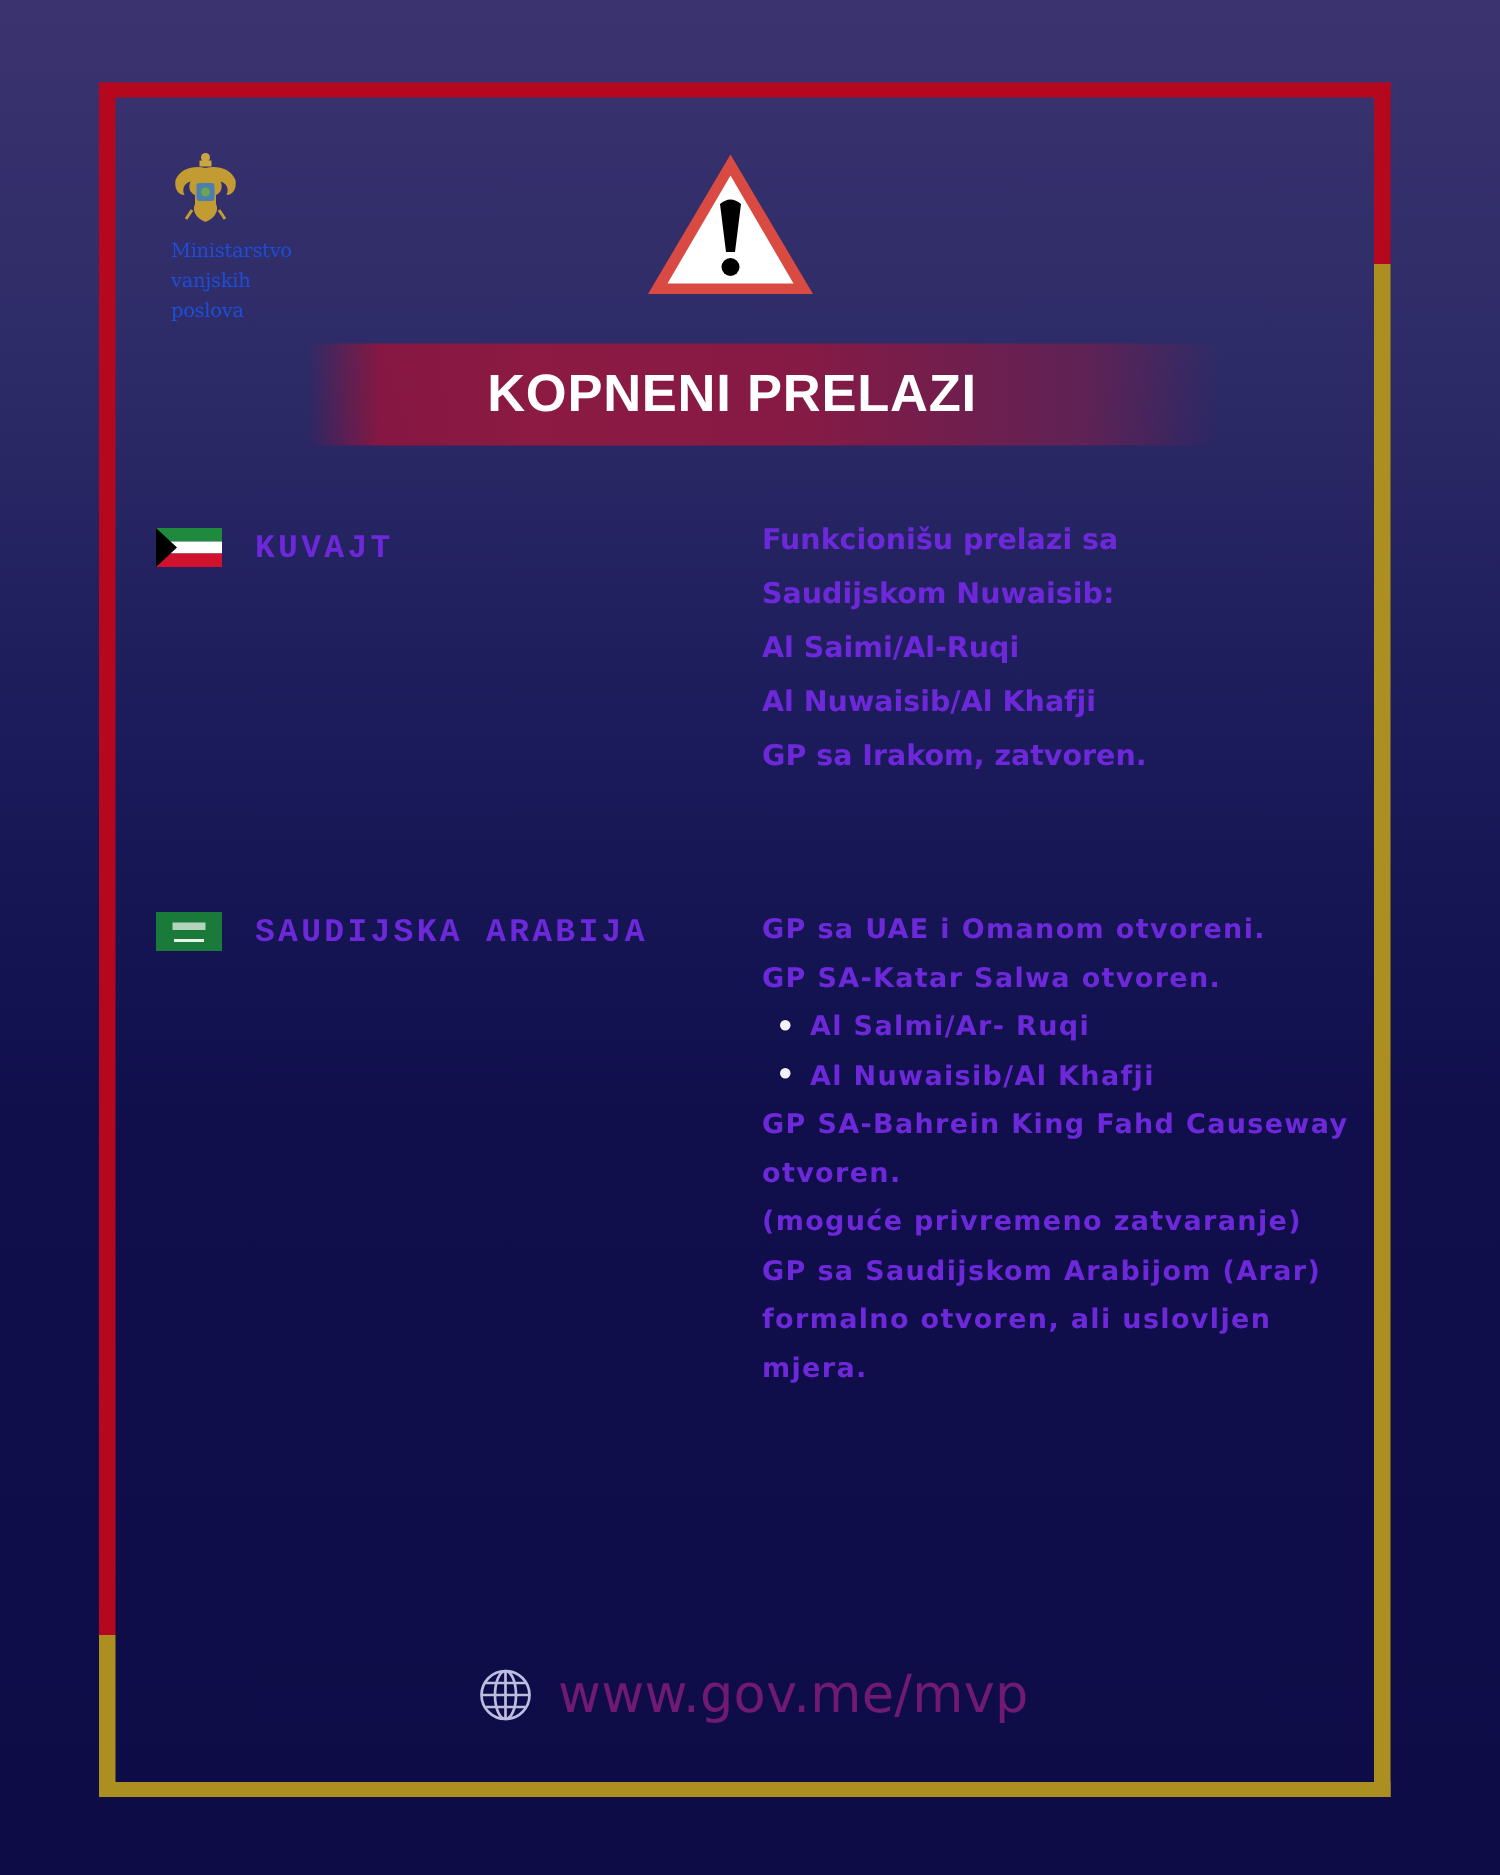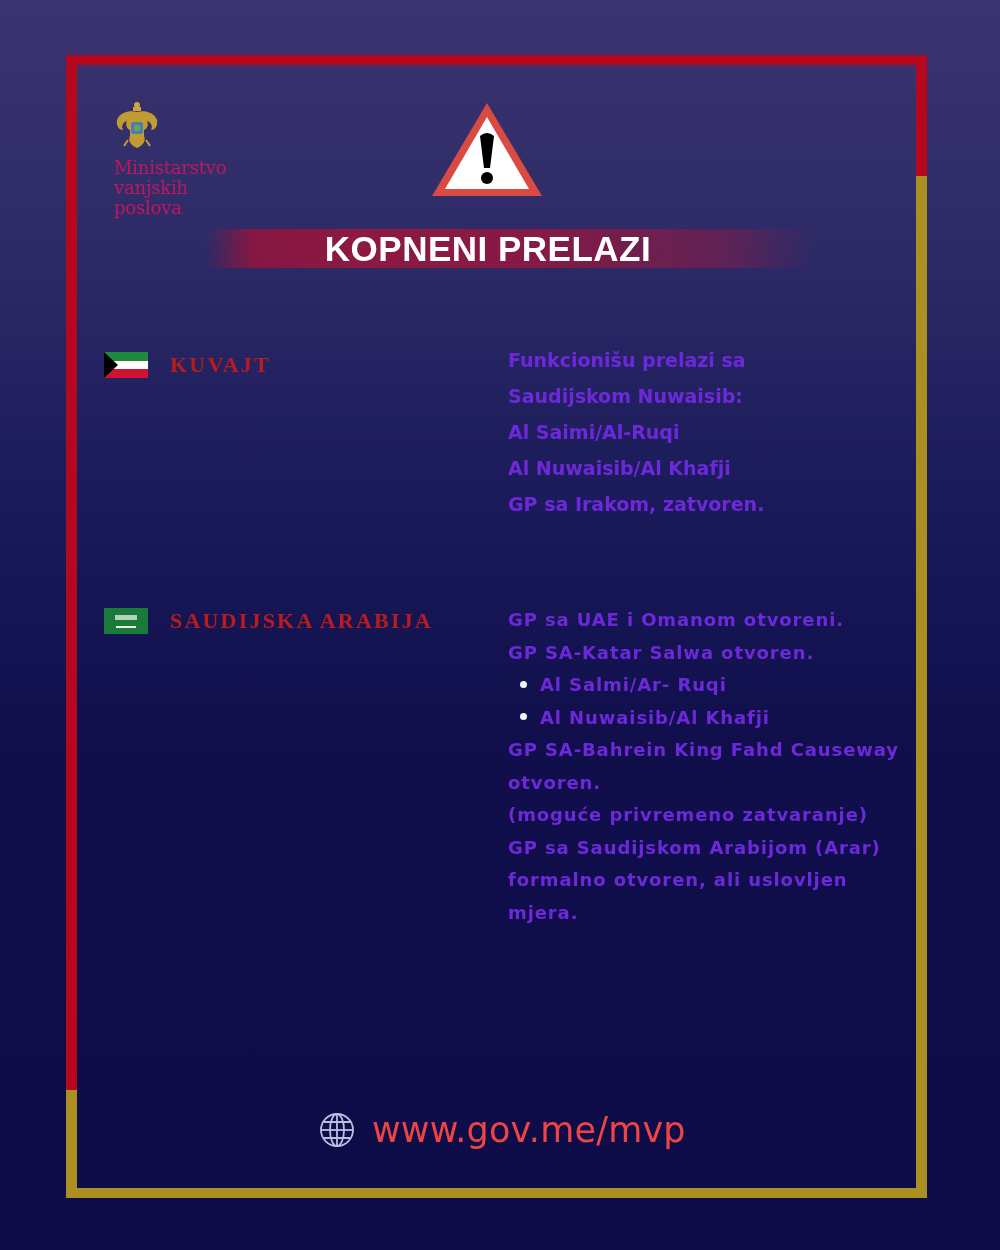--- a/index.html
+++ b/index.html
@@ -10,54 +10,54 @@
     position: relative;
   }
   .frame-seg { position:absolute; }
   .red { background:#b5081f; }
   .gold { background:#ab9021; }
 
   .logo { position:absolute; left:114px; top:100px; }
   .crest { width:46px; height:50px; }
   .ministry-text {
     font-family: "DejaVu Serif", serif;
-    color:#be185d;
-    font-size:18px;
+    color:#1d4ed8;
+    font-size:13px;
     line-height:20px;
     margin-top:4px;
     letter-spacing:-0.2px;
   }
   .warning { position:absolute; left:428px; top:100px; width:118px; height:100px; }
 
   .title-band {
-    position:absolute; left:205px; top:229px; width:610px; height:39px;
+    position:absolute; left:205px; top:229px; width:610px; height:68px;
     background: linear-gradient(90deg, rgba(160,20,60,0) 0%, rgba(150,20,60,0.85) 8%, #8c1a42 25%, #851a45 55%, #5f2255 85%, rgba(60,40,100,0) 100%);
     display:flex; align-items:center; justify-content:center;
   }
   .title-text {
     color:#ffffff; font-family:"Liberation Sans", sans-serif; font-weight:bold;
     font-size:35px; letter-spacing:0.5px;
     margin-left:-44px;
   }
 
   .country { position:absolute; left:104px; display:flex; align-items:center; }
   .flag { width:44px; height:26px; margin-right:22px; position:relative; overflow:hidden; }
   .country-name {
-    color:#b91c1c; font-family:Liberation Serif, serif; font-weight:bold;
+    color:#6d28d9; font-family:Liberation Mono, monospace; font-weight:bold;
     font-size:22px; letter-spacing:2.2px;
   }
   .details { position:absolute; left:508px; color:#6d28d9; font-family:"DejaVu Sans", sans-serif; font-weight:bold; }
   .kw-details { top:342px; font-size:19px; line-height:36px; }
   .sa-details { top:604px; font-size:18px; line-height:32.5px; letter-spacing:0.9px; }
   .bullet-line { padding-left:12px; }
   .bullet-line .dot { display:inline-block; width:7px; height:7px; border-radius:50%; background:#f2f2f7; margin-right:13px; vertical-align:middle; position:relative; top:-2px; }
 
   .footer { position:absolute; left:318px; top:1110px; display:flex; align-items:center; }
   .globe { width:38px; height:38px; margin-right:16px; }
-  .url { color:#ef4444; font-family:"DejaVu Sans", sans-serif; font-size:35px; letter-spacing:0.2px; }
+  .url { color:#701a75; font-family:"DejaVu Sans", sans-serif; font-size:35px; letter-spacing:0.2px; }
 </style>
 </head>
 <body>
 
 <div class="frame-seg red" style="left:66px; top:55px; width:861px; height:10px;"></div>
 <div class="frame-seg red" style="left:916px; top:55px; width:11px; height:121px;"></div>
 <div class="frame-seg gold" style="left:916px; top:176px; width:11px; height:1022px;"></div>
 <div class="frame-seg red" style="left:66px; top:55px; width:11px; height:1035px;"></div>
 <div class="frame-seg gold" style="left:66px; top:1090px; width:11px; height:108px;"></div>
 <div class="frame-seg gold" style="left:66px; top:1188px; width:861px; height:10px;"></div>

